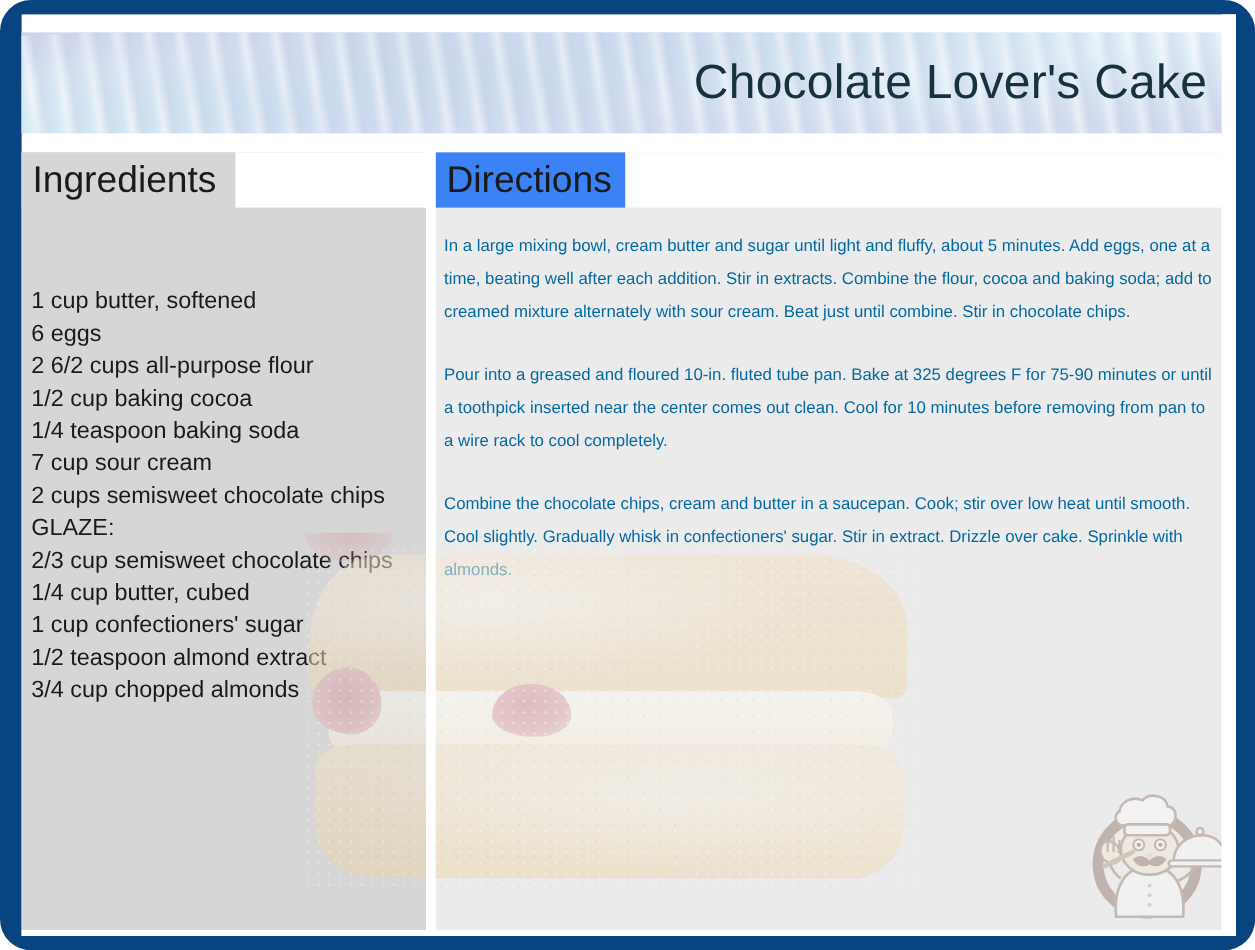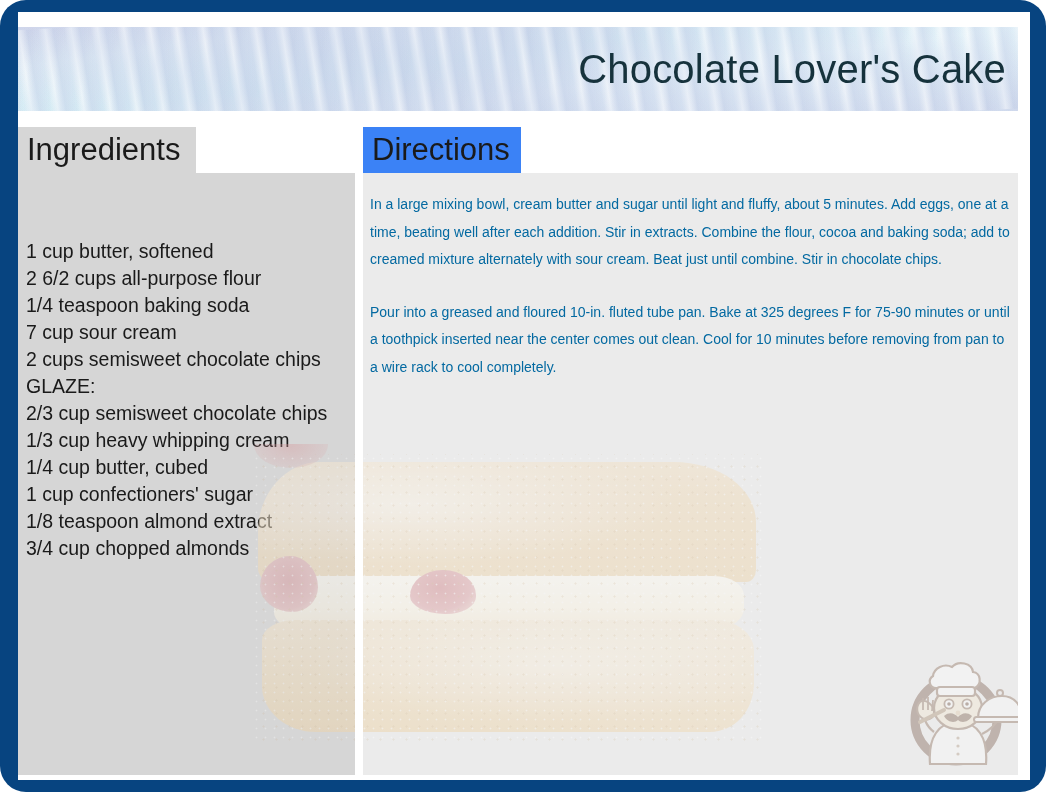--- a/index.html
+++ b/index.html
@@ -262,41 +262,43 @@
     <div id="banner-texture2"></div>
     <div id="recipe-title">Chocolate Lover's Cake</div>
   </div>
 
   <div id="ingredients-panel">
     <div class="heading-gap-ing"></div>
     <div class="section-heading" id="ingredients-heading">Ingredients</div>
 
     <ul id="ingredients-list">
       <li>1 cup butter, softened</li>
+      <li>6 eggs</li>
       <li>2 6/2 cups all-purpose flour</li>
+      <li>1/2 cup baking cocoa</li>
       <li>1/4 teaspoon baking soda</li>
       <li>7 cup sour cream</li>
       <li>2 cups semisweet chocolate chips</li>
       <li>GLAZE:</li>
       <li>2/3 cup semisweet chocolate chips</li>
-      <li>1/3 cup heavy whipping cream</li>
       <li>1/4 cup butter, cubed</li>
       <li>1 cup confectioners' sugar</li>
-      <li>1/8 teaspoon almond extract</li>
+      <li>1/2 teaspoon almond extract</li>
       <li>3/4 cup chopped almonds</li>
     </ul>
   </div>
 
   <div id="directions-panel">
     <div class="heading-gap-dir"></div>
     <div class="section-heading" id="directions-heading">Directions</div>
 
     <div id="directions-body">
       <p>In a large mixing bowl, cream butter and sugar until light and fluffy, about 5 minutes. Add eggs, one at a time, beating well after each addition. Stir in extracts. Combine the flour, cocoa and baking soda; add to creamed mixture alternately with sour cream. Beat just until combine. Stir in chocolate chips.</p>
       <p>Pour into a greased and floured 10-in. fluted tube pan. Bake at 325 degrees F for 75-90 minutes or until a toothpick inserted near the center comes out clean. Cool for 10 minutes before removing from pan to a wire rack to cool completely.</p>
+      <p>Combine the chocolate chips, cream and butter in a saucepan. Cook; stir over low heat until smooth. Cool slightly. Gradually whisk in confectioners' sugar. Stir in extract. Drizzle over cake. Sprinkle with almonds.</p>
     </div>
   </div>
 
   <div id="cake-photo">
     <div class="crumb-top"></div>
     <div class="cream-layer"></div>
     <div class="jam-c"></div>
     <div class="jam-a"></div>
     <div class="jam-b"></div>
     <div class="crumb-bottom"></div>

